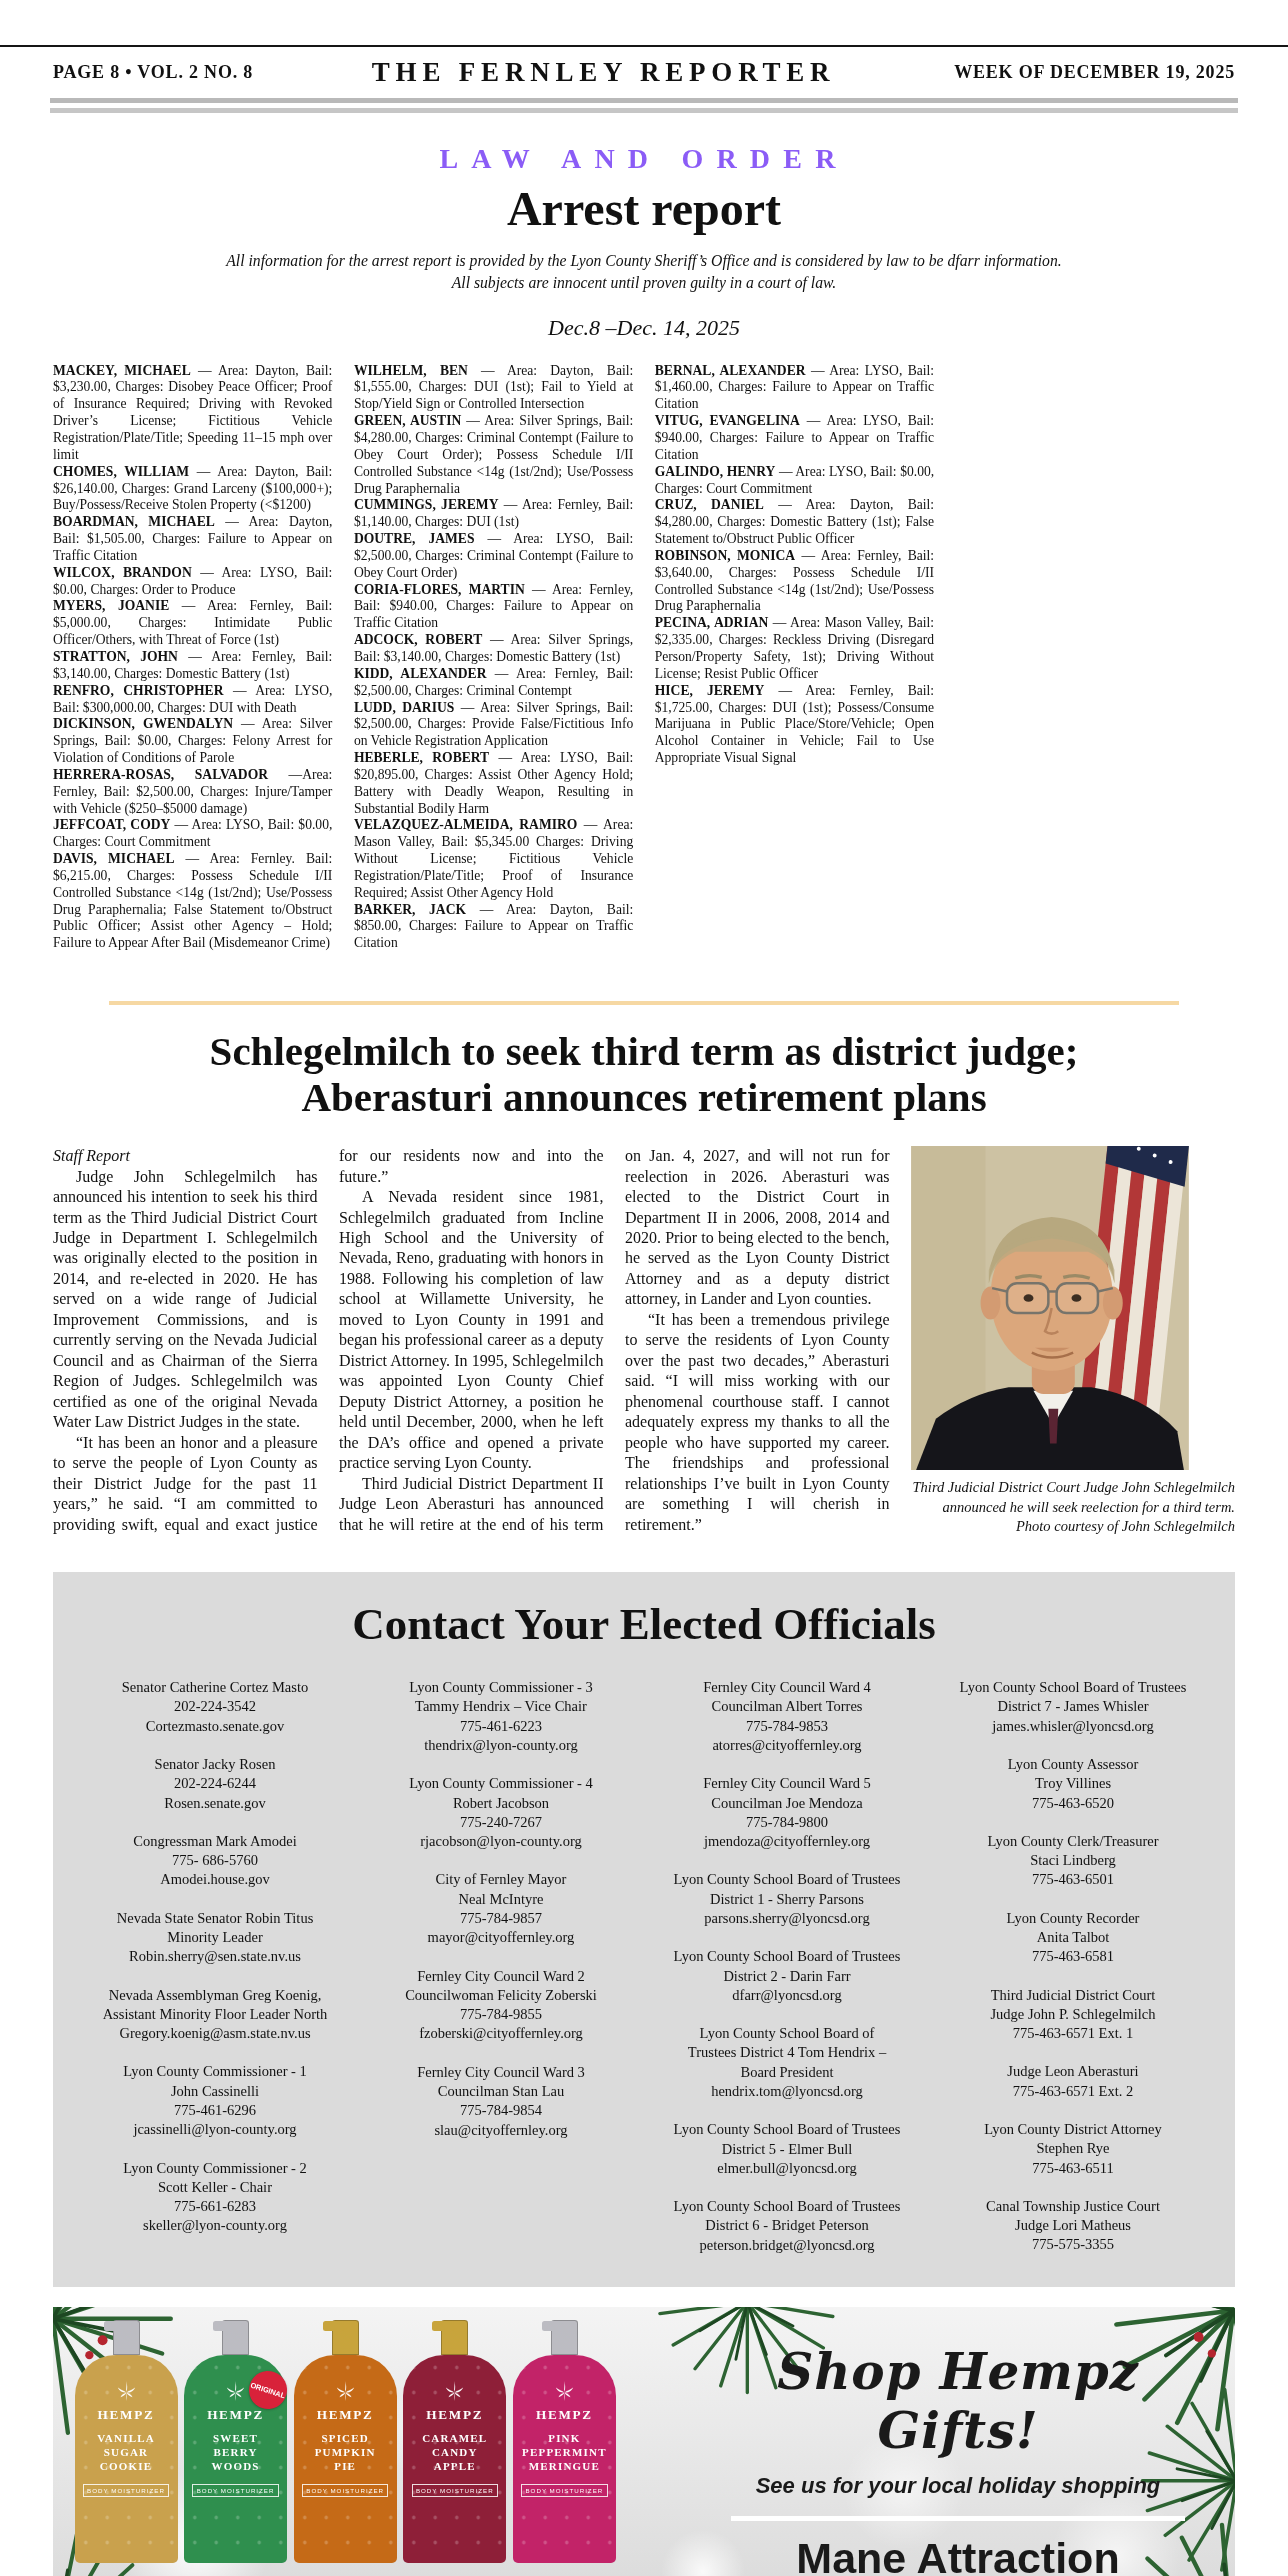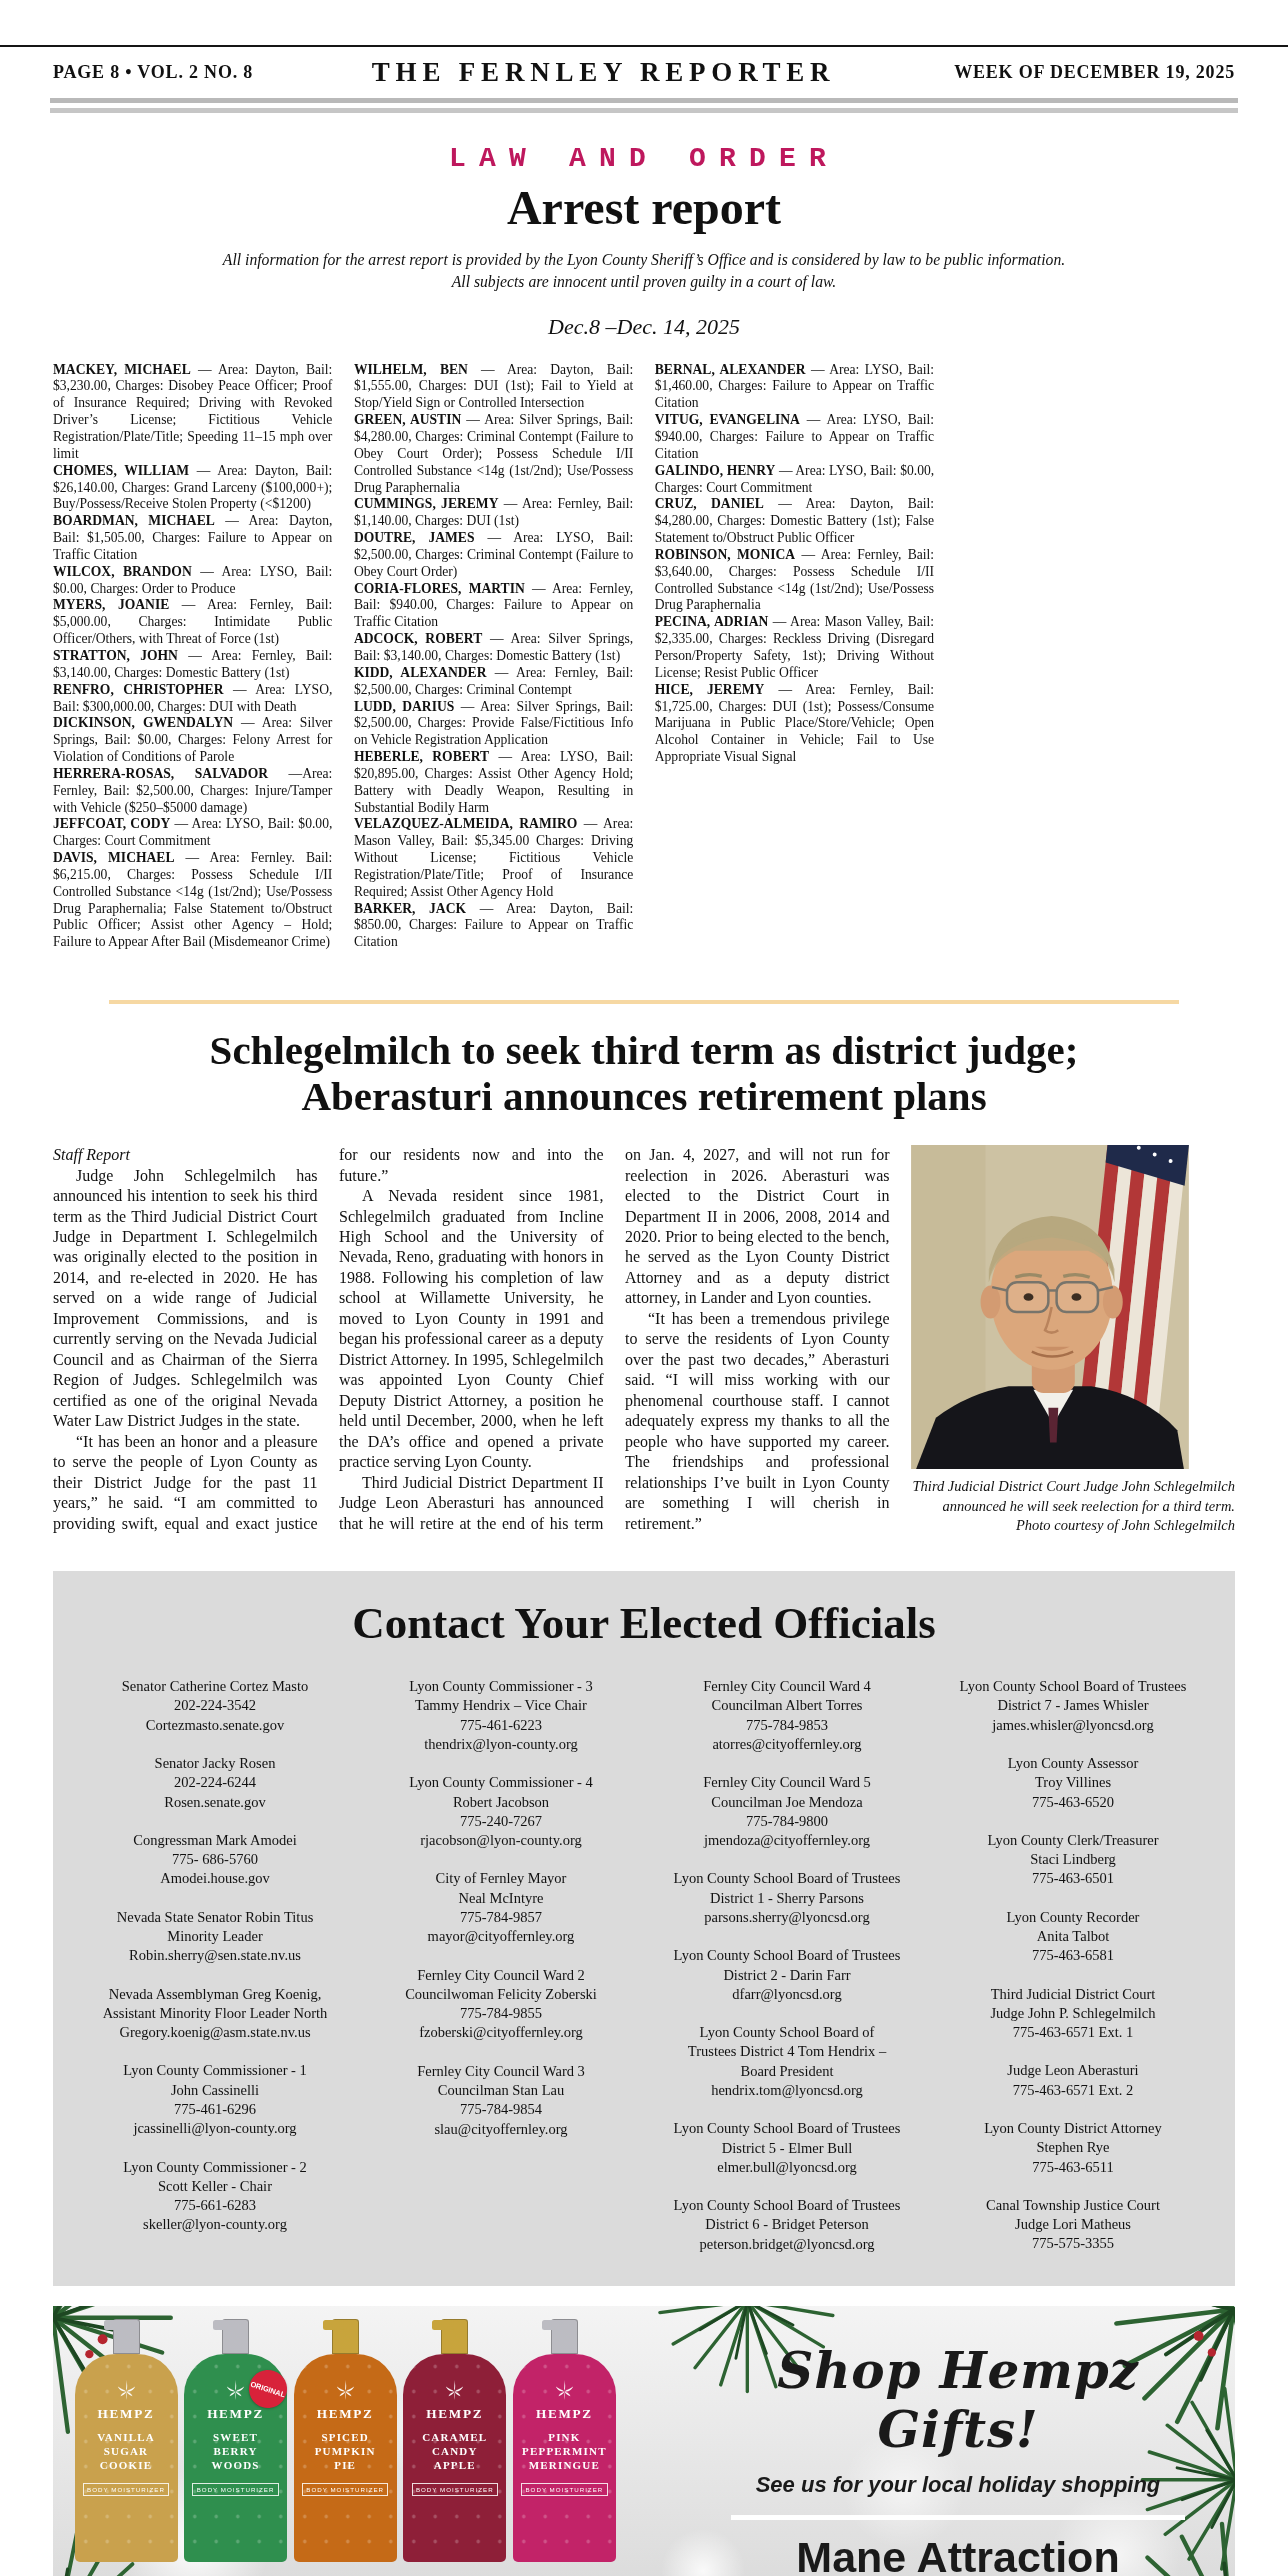--- a/index.html
+++ b/index.html
@@ -4,21 +4,21 @@
 <style>
   html,body{margin:0;padding:0;background:#ffffff;}
   body{width:1288px;font-family:"Liberation Serif",serif;color:#111;}
   .top-rule{border-top:2.5px solid #151515;margin-top:45px;}
   
   .masthead{display:flex;justify-content:space-between;align-items:center;padding:10px 53px 6.6px;font-weight:bold;}
   .mh-side{font-size:18px;letter-spacing:0.8px;white-space:nowrap;}
   .mh-title{font-size:27px;letter-spacing:5.8px;white-space:nowrap;}
   .mh-rule{margin:3.3px 50px 0;height:5px;border-top:5px solid #b9b9b9;border-bottom:5px solid #c6c6c6;}
   
-  .kicker{margin-top:30px;text-align:center;font-family:Liberation Mono, monospace;font-weight:bold;font-size:28px;letter-spacing:13.2px;color:#be185d;}
+  .kicker{margin-top:30px;text-align:center;font-family:Liberation Serif, serif;font-weight:bold;font-size:28px;letter-spacing:13.2px;color:#8b5cf6;}
   .arrest-title{text-align:center;font-size:48px;font-weight:bold;margin-top:6.6px;}
   .disclaimer{text-align:center;font-style:italic;font-size:15.7px;line-height:1.4;margin-top:13.2px;}
   .date-range{text-align:center;font-style:italic;font-size:22px;margin-top:21.5px;}
   .arrests{margin:21.5px 53px 0;column-count:4;column-gap:21.5px;height:613px;column-fill:auto;font-size:13.6px;line-height:1.24;text-align:justify;hyphens:auto;}
   .arrests p{margin:0;}
   .arrests .nm{font-weight:bold;}
   .divider{margin:25px 109px 0;border-top:4.1px solid #f6d8a3;}
   
   .headline{text-align:center;font-weight:bold;font-size:41px;line-height:1.14;margin:23px 74px 0;}
   .article-wrap{display:flex;gap:21.5px;margin:25px 53px 0;}
@@ -69,21 +69,21 @@
 <div class="masthead">
   <span class="mh-side">PAGE 8 • VOL. 2  NO. 8</span>
   <span class="mh-title">THE  FERNLEY  REPORTER</span>
   <span class="mh-side">WEEK OF DECEMBER 19, 2025</span>
 </div>
 <div class="mh-rule"></div>
 
 <div class="kicker">LAW AND ORDER</div>
 <div class="arrest-title">Arrest report</div>
 <div class="disclaimer">
-  <div>All information for the arrest report is provided by the Lyon County Sheriff’s Office and is considered by law to be public information.</div>
+  <div>All information for the arrest report is provided by the Lyon County Sheriff’s Office and is considered by law to be dfarr information.</div>
   <div>All subjects are innocent until proven guilty in a court of law.</div>
 </div>
 <div class="date-range">Dec.8 –Dec. 14, 2025</div>
 
 <div class="arrests">
 
     <p class="entry"><span class="nm">MACKEY, MICHAEL</span> <span>— Area: Dayton, Bail: $3,230.00, Charges: Disobey Peace Officer; Proof of Insurance Required; Driving with Revoked Driver’s License; Fictitious Vehicle Registration/Plate/Title; Speeding 11–15 mph over limit</span></p>
 
     <p class="entry"><span class="nm">CHOMES, WILLIAM</span> <span>— Area: Dayton, Bail: $26,140.00, Charges: Grand Larceny ($100,000+); Buy/Possess/Receive Stolen Property (&lt;$1200)</span></p>
 

